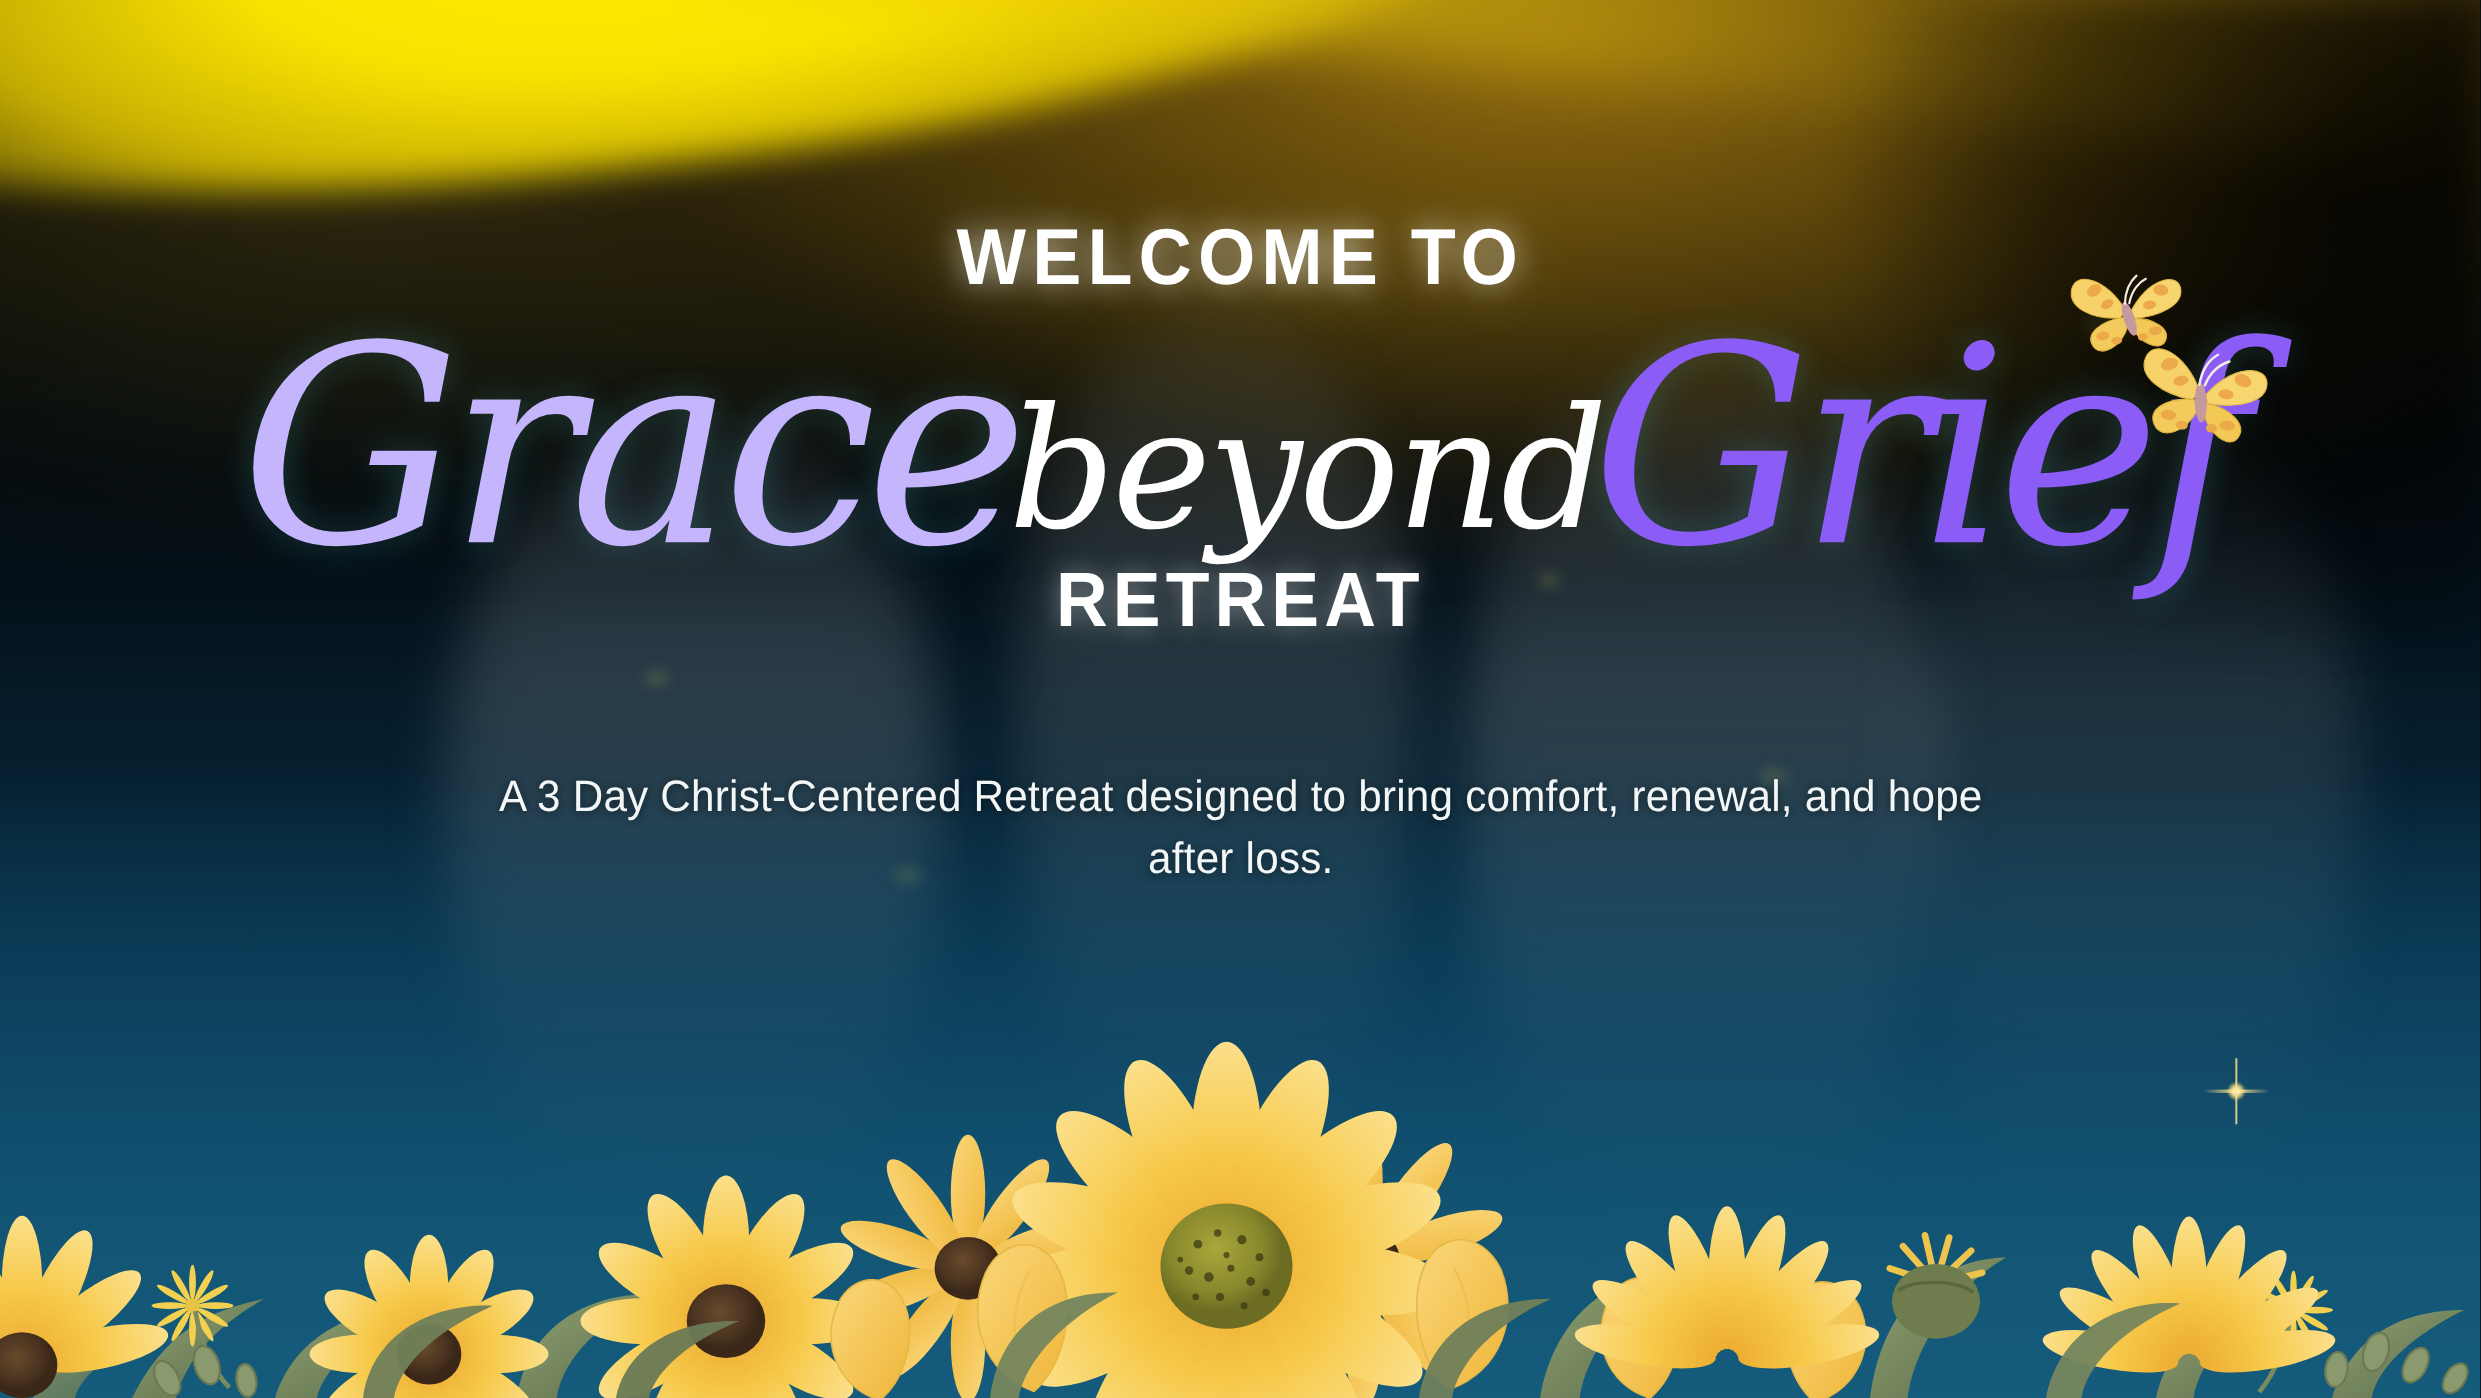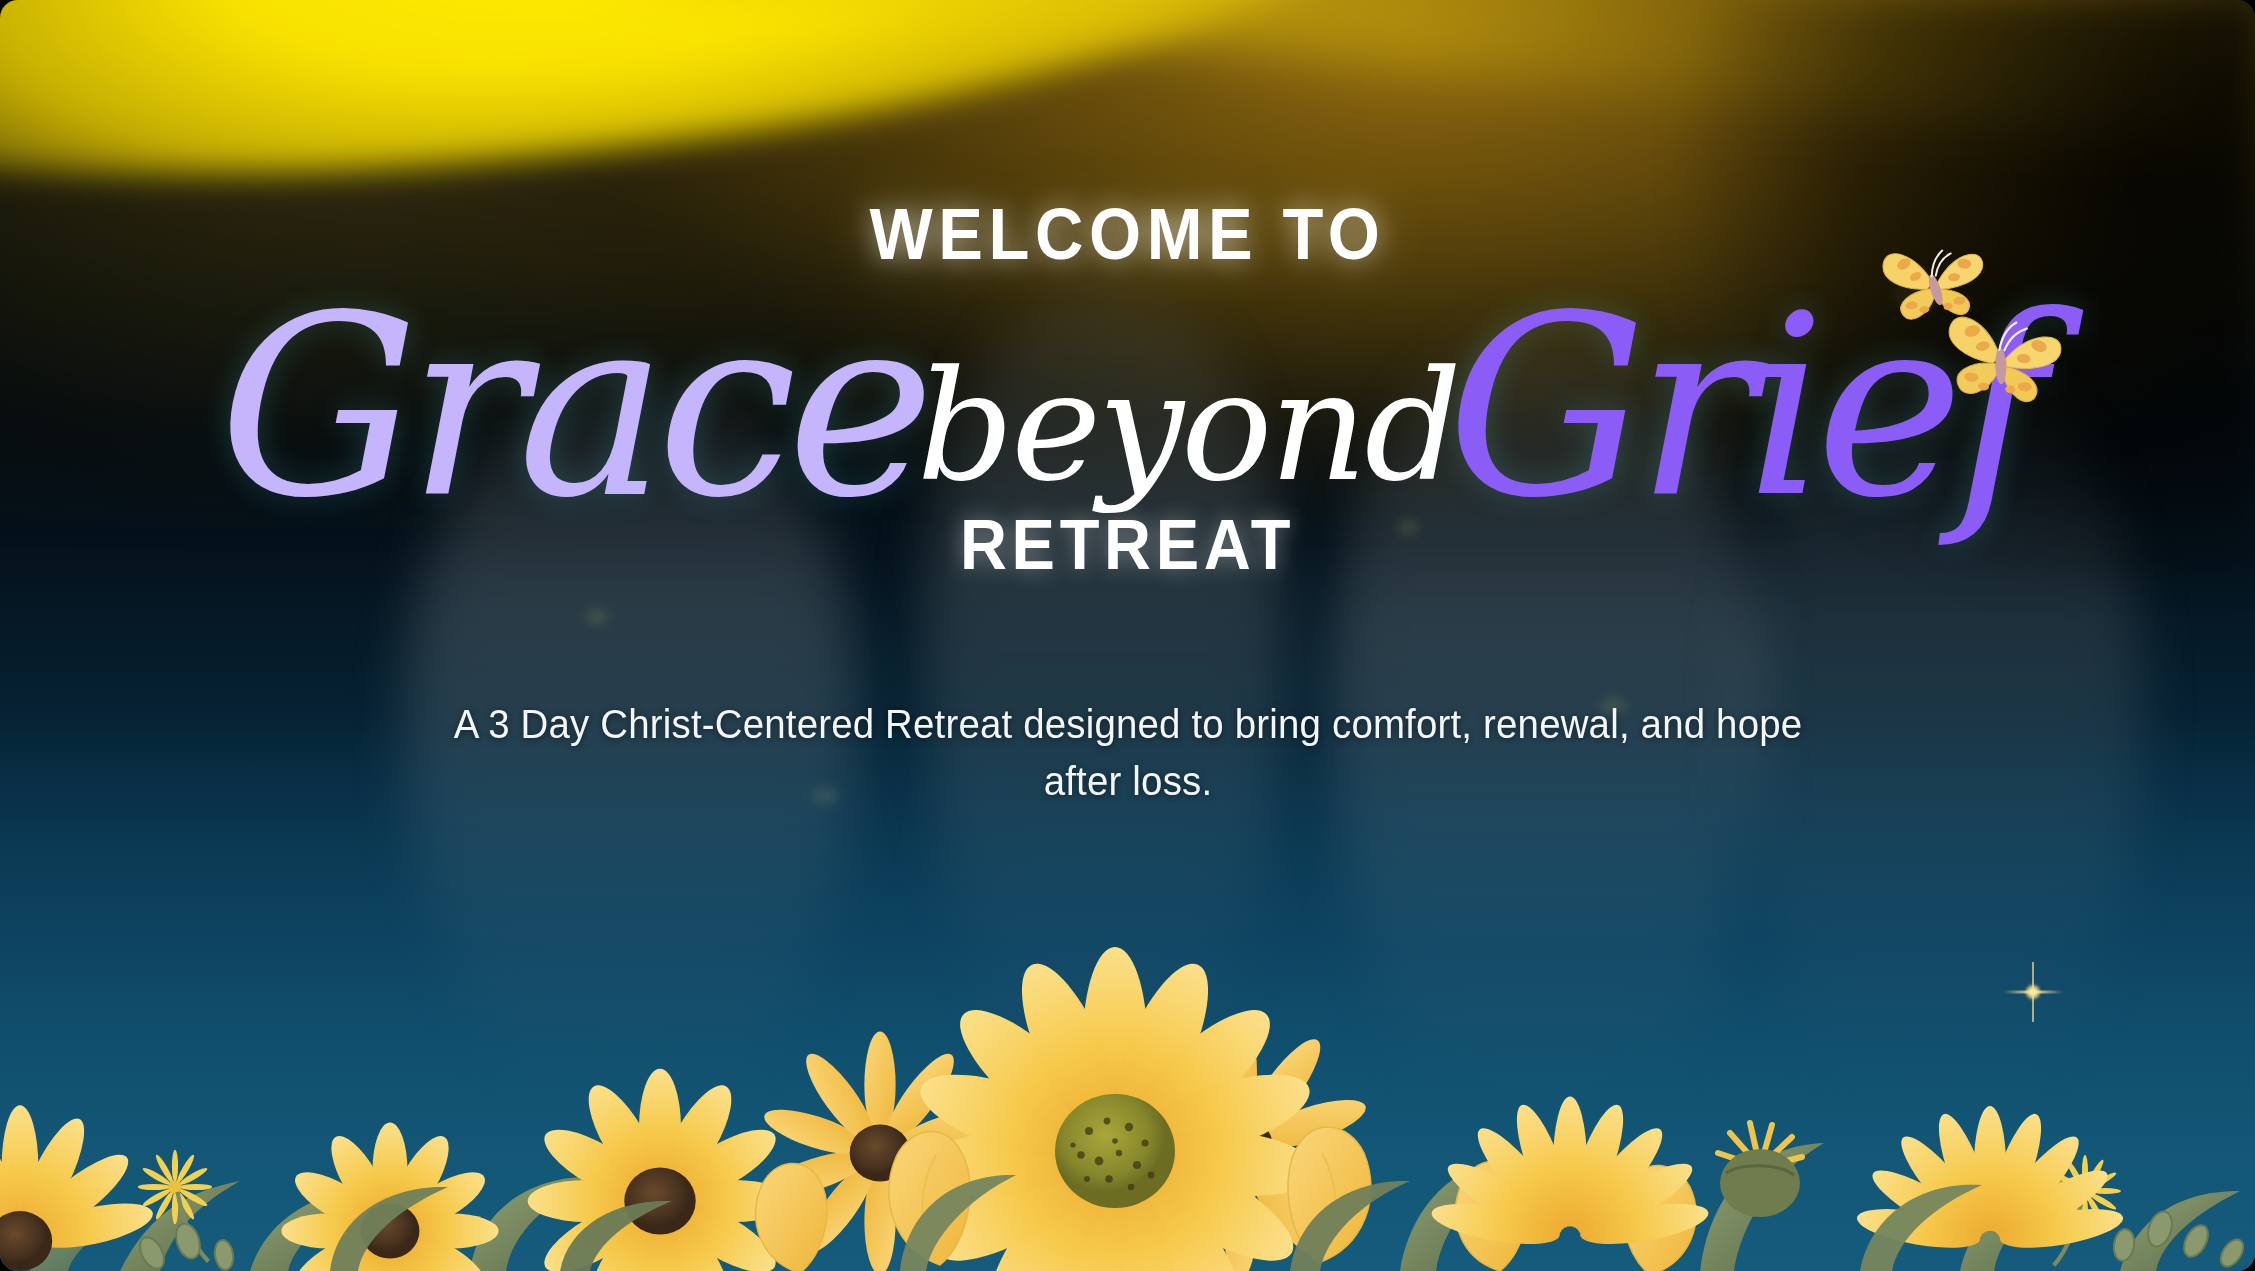--- a/index.html
+++ b/index.html
@@ -7,21 +7,20 @@
     padding: 0;
     background: #000;
   }
   #stage {
     position: relative;
     width: 2255px;
     height: 1271px;
     overflow: hidden;
     font-family: "Liberation Sans", sans-serif;
     background: #04161f;
-    border-radius: 18px;
   }
 
   
   .bg-base {
     position: absolute;
     inset: 0;
     background:
       linear-gradient(to bottom,
         #2a2309 0%,
         #1d1a07 6%,

